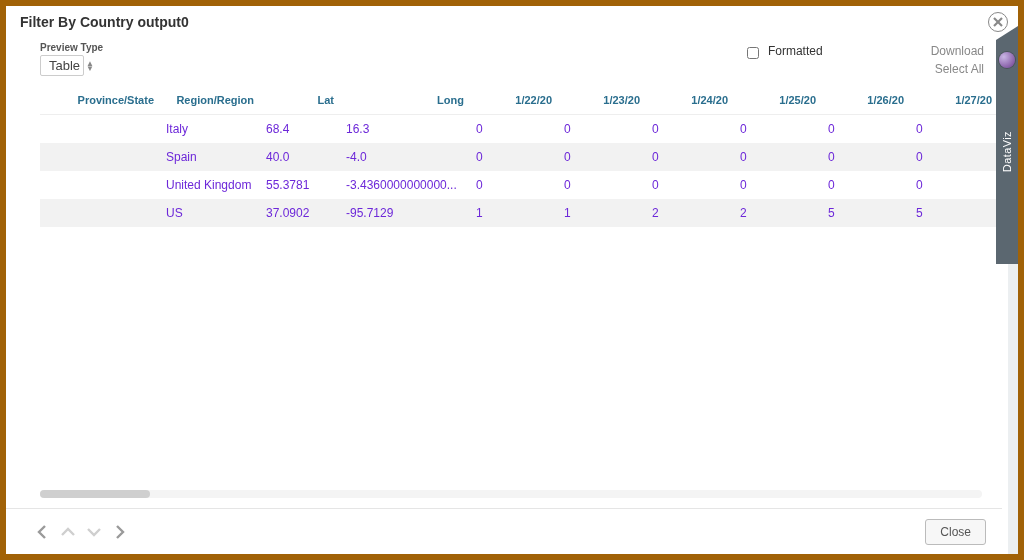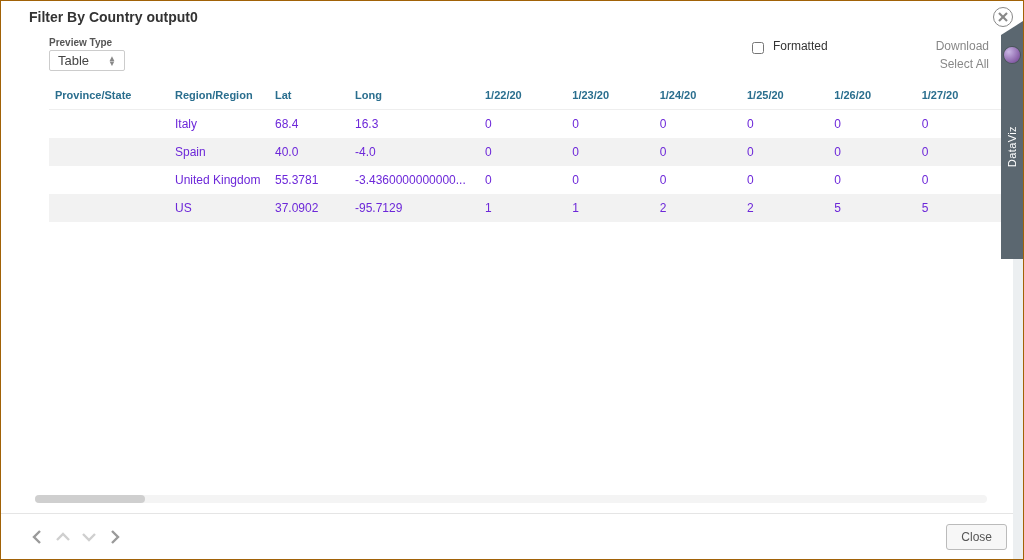--- a/index.html
+++ b/index.html
@@ -7,23 +7,22 @@
     margin: 0; padding: 0;
     width: 1024px; height: 560px;
     font-family: -apple-system, BlinkMacSystemFont, "Segoe UI", Arial, sans-serif;
     background: #fff;
     color: #333;
     overflow: hidden;
   }
   .dialog {
     position: relative;
     width: 1024px; height: 560px;
-    border: 1px solid #a16207;
+    border: 6px solid #a16207;
     background: #fff;
-    padding-left: 14px;
   }
   .header {
     display: flex;
     align-items: center;
     justify-content: space-between;
     padding: 6px 10px 2px 14px;
   }
   .title {
     font-weight: 700;
     font-size: 14px;
@@ -39,21 +38,21 @@
   .toolbar {
     display: flex;
     align-items: flex-end;
     padding: 8px 14px 4px 34px;
   }
   .preview-block { display: flex; flex-direction: column; gap: 2px; justify-content: center; }
   .preview-label { font-size: 10px; font-weight: 700; color: #555; }
   .sel-wrap {
     display: flex; align-items: center; gap: 6px;
     border: 1px solid #ccc; padding: 2px 8px; border-radius: 2px;
-    width: 76px; cursor: pointer;
+    width: 44px; cursor: pointer;
     font-size: 13px; color: #444;
   }
   .sel-arrows { display: flex; flex-direction: column; line-height: 5px; font-size: 8px; color: #888; margin-left:auto;}
   .formatted-col {
     margin-left: auto;
     display: flex; align-items: flex-start; gap: 6px;
     font-size: 12px; color: #333;
     padding-right: 6px;
     margin-bottom: 14px;
   }
@@ -70,21 +69,21 @@
   .table-wrap {
     position: relative;
     margin: 6px 20px 0 34px;
   }
   table {
     width: 100%;
     border-collapse: collapse;
     font-size: 12px;
   }
   thead th {
-    text-align: left;
+    text-align: right;
     color: #2a6e8e;
     font-weight: 700;
     padding: 8px 6px;
     font-size: 11px;
     border-bottom: 1px solid #eee;
   }
   tbody td {
     padding: 7px 6px;
     color: #6d28d9;
   }
@@ -99,21 +98,21 @@
     border-radius: 4px;
   }
   .hscroll .thumb {
     position: absolute; left: 0; top: 0;
     width: 110px; height: 8px;
     background: #cfcfcf; border-radius: 4px;
   }
 
   .footer {
     position: absolute;
-    left: 0; right: 0; bottom: 0;
+    left: 0; right: 16px; bottom: 0;
     height: 46px;
     border-top: 1px solid #e5e5e5;
     display: flex; align-items: center;
     padding: 0 16px 0 28px;
   }
   .nav { display: flex; gap: 10px; }
   .nav .chev {
     width: 16px; height: 16px;
     cursor: pointer;
   }

